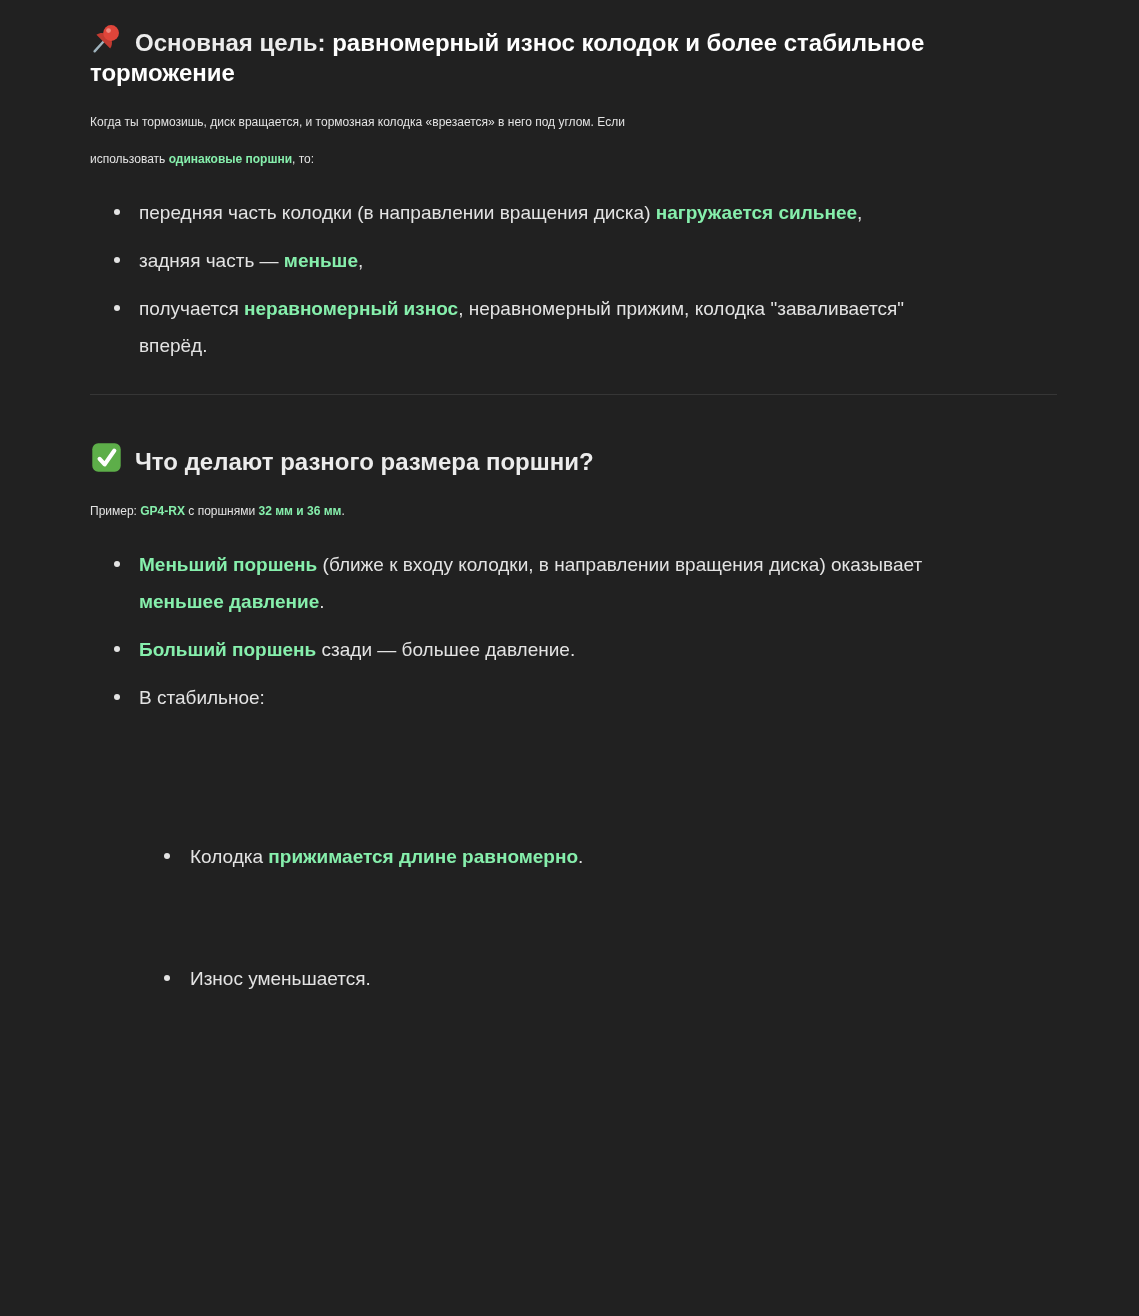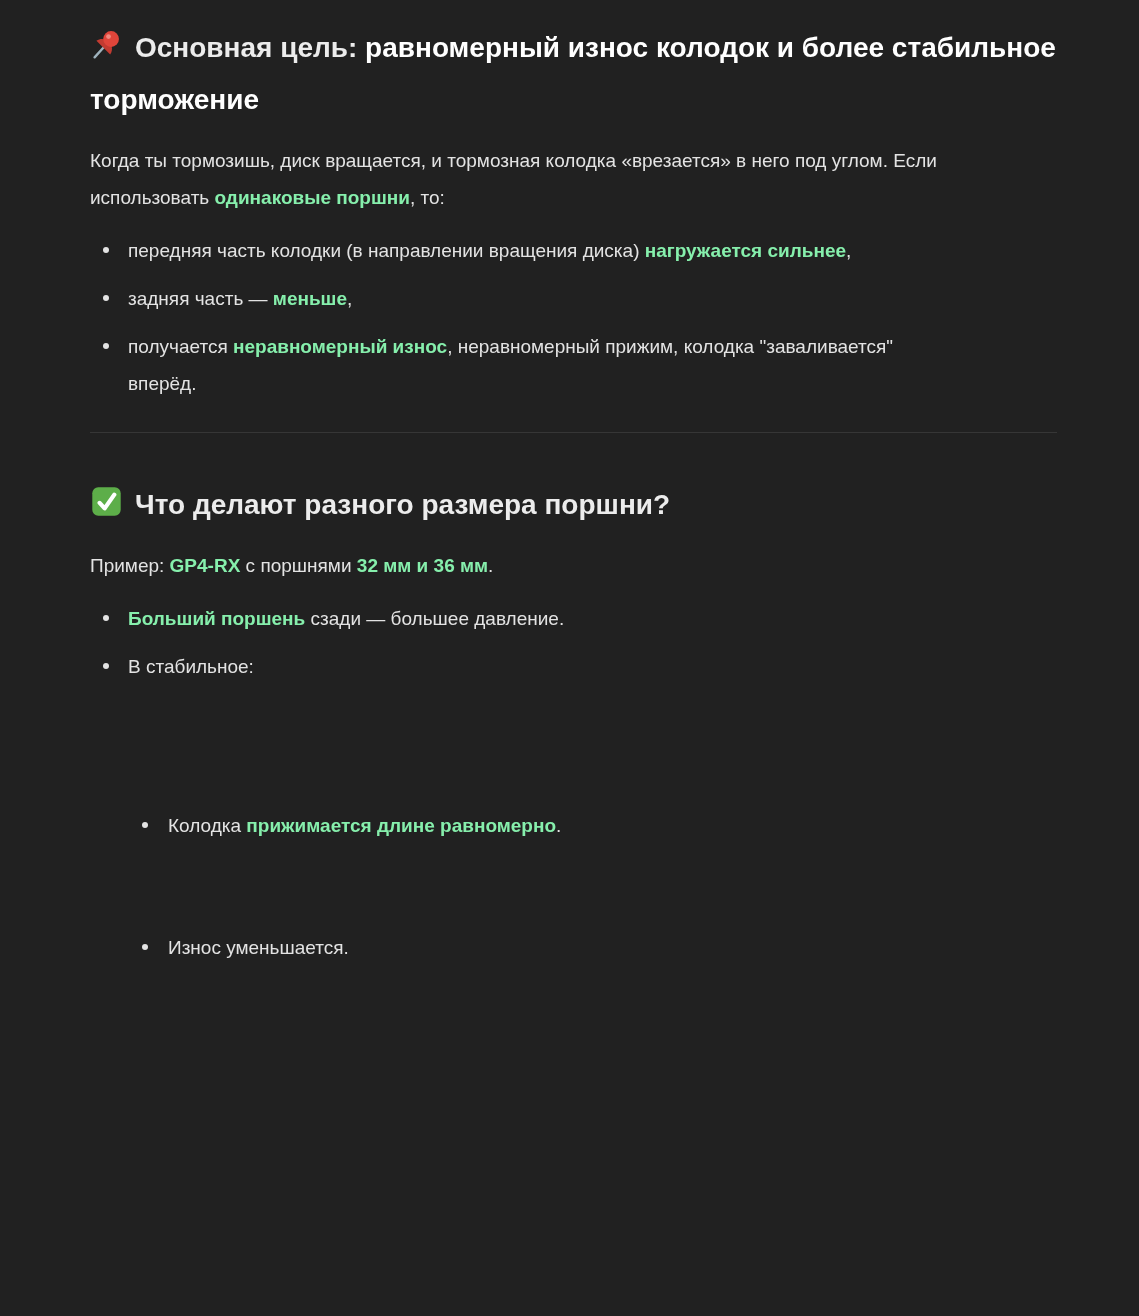--- a/index.html
+++ b/index.html
@@ -10,43 +10,43 @@
     overflow: hidden;
     font-family: "Liberation Sans", sans-serif;
     color: #e3e3e3;
   }
   .content {
     width: 967px;
     margin-left: 90px;
     padding-top: 22px;
   }
   .sec-heading {
-    font-size: 28px;
-    line-height: 52px;
+    font-size: 24px;
+    line-height: 30px;
     font-weight: 600;
     color: #ececec;
     margin: 0 0 16px 0;
     white-space: pre-wrap;
   }
   .sec-heading strong { font-weight: 800; color: #ffffff; }
   .h-icon {
     display: inline-block;
     width: 33px; height: 33px;
     vertical-align: -4px;
     margin-right: 12px;
   }
   .h-icon svg { width: 100%; height: 100%; display: block; }
   p.para {
-    font-size: 19px;
+    font-size: 12px;
     line-height: 37px;
     margin: 0 0 16px 0;
     white-space: pre-wrap;
   }
   strong { font-weight: 700; color: #86efac; }
-  ul.blist, ol.nlist { list-style: none; margin: 0; padding: 0; }
+  ul.blist, ol.nlist { list-style: none; margin: 11px; padding: 0; }
   ul.blist > li, ol.nlist > li {
     position: relative;
     padding-left: 38px;
     font-size: 19px;
     line-height: 37px;
     margin-bottom: 11px;
     white-space: pre-wrap;
   }
   ul.blist > li::before {
     content: '';
@@ -90,20 +90,22 @@
 
   <hr class="divider">
 
   <section>
     <h2 class="sec-heading after-divider"><span class="h-icon"><svg viewBox="0 0 36 36" aria-hidden="true">
           <rect x="2.5" y="2.5" width="31" height="31" rx="6.5" fill="#5dae49"></rect>
           <path d="M10.5 19.5 L16 25.5 L26.5 10.5" stroke="#ffffff" stroke-width="4.6" fill="none" stroke-linecap="round" stroke-linejoin="round"></path>
         </svg></span><span>Что делают разного размера поршни?</span></h2>
     <p class="para">Пример: <strong>GP4-RX</strong> с поршнями <strong>32 мм и 36 мм</strong>.</p>
     <ul class="blist">
+      <li><strong>Меньший поршень</strong> (ближе к входу колодки, в направлении вращения диска) оказывает
+<strong>меньшее давление</strong>.</li>
       <li><strong>Больший поршень</strong> сзади — большее давление.</li>
       <li><span>В стабильное:</span>
         <ul class="blist">
           <li>Колодка <strong>прижимается длине равномерно</strong>.</li>
           <li>Износ уменьшается.</li>
         </ul>
       </li>
     </ul>
   </section>
 

